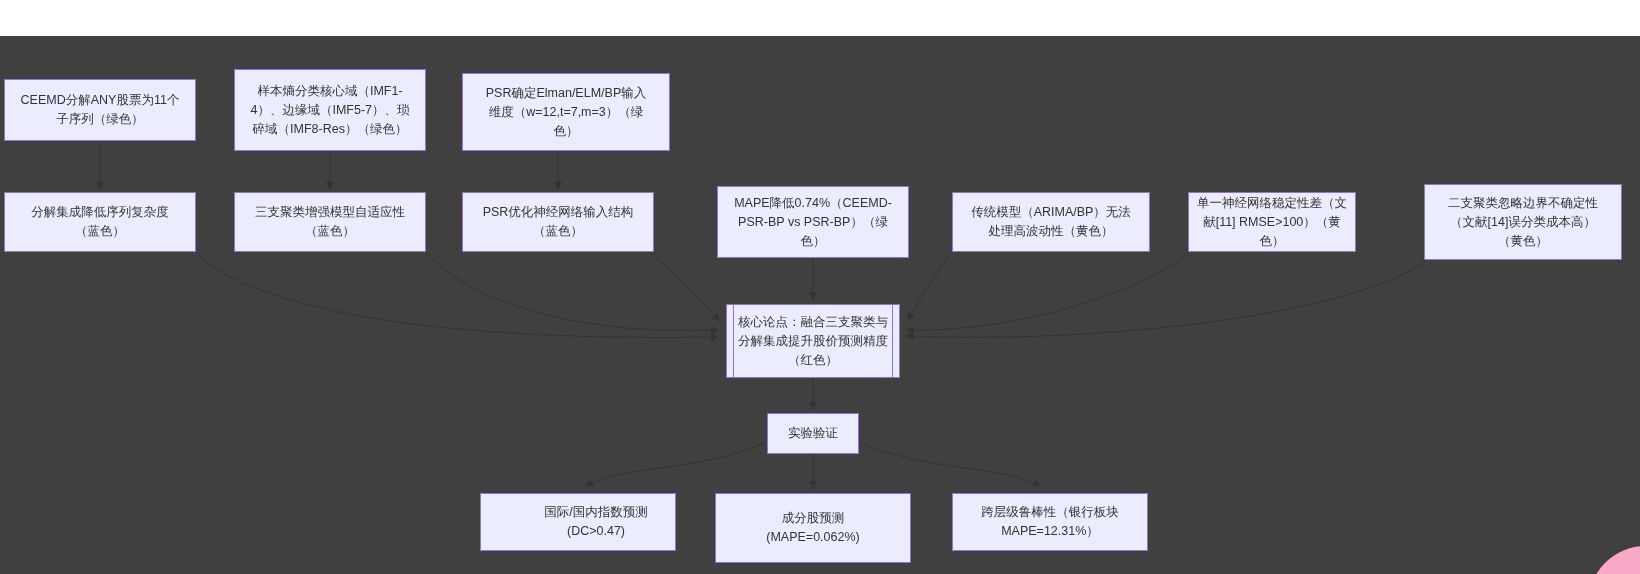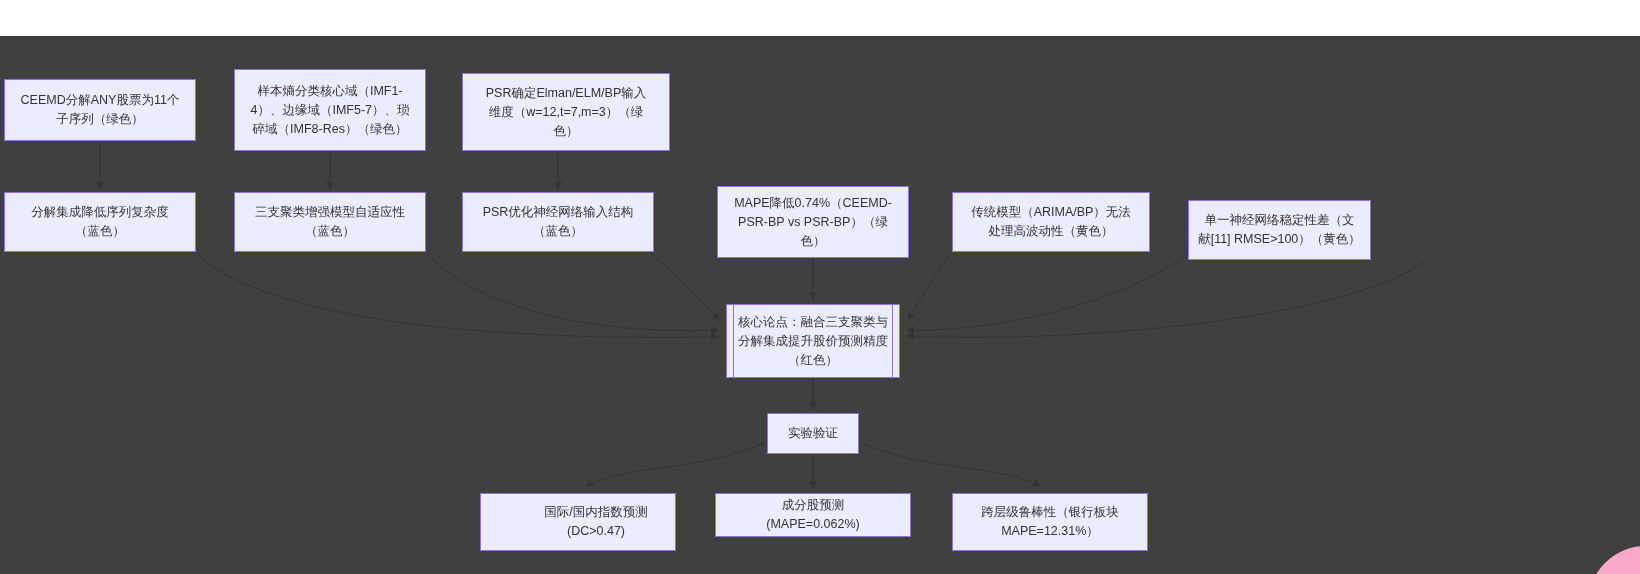--- a/index.html
+++ b/index.html
@@ -28,34 +28,34 @@
   
   #n-ceemd{left:4px;top:43px;width:192px;height:62px;}
   #n-entropy{left:234px;top:33px;width:192px;height:82px;}
   #n-psrdim{left:462px;top:37px;width:208px;height:78px;}
   
   #n-decomp{left:4px;top:156px;width:192px;height:60px;}
   #n-threeway{left:234px;top:156px;width:192px;height:60px;}
   #n-psropt{left:462px;top:156px;width:192px;height:60px;}
   #n-mape{left:717px;top:150px;width:192px;height:72px;}
   #n-traditional{left:952px;top:156px;width:198px;height:60px;}
-  #n-singlenn{left:1188px;top:164px;width:183px;height:60px;}
+  #n-singlenn{left:1188px;top:156px;width:168px;height:60px;}
   #n-twoway{left:1424px;top:148px;width:198px;height:76px;}
   
   #n-core{left:726px;top:268px;width:174px;height:74px;}
   #n-core::before,#n-core::after{
     content:"";position:absolute;top:0;bottom:0;width:1px;background:#9370DB;
   }
   #n-core::before{left:6px;}
   #n-core::after{right:6px;}
   
   #n-experiment{left:767px;top:377px;width:92px;height:41px;}
   
   #n-index{left:480px;top:457px;width:196px;height:58px;padding-left:40px;}
-  #n-component{left:715px;top:457px;width:196px;height:44px;}
+  #n-component{left:715px;top:457px;width:196px;height:70px;}
   #n-robust{left:952px;top:457px;width:196px;height:58px;}
   
   #watermark{
     position:absolute;left:1588px;top:510px;width:116px;height:116px;
     border-radius:50%;
     background:#F9A9C7;
     color:#ffffff;
     font-weight:bold;font-size:33px;
     display:flex;align-items:flex-start;justify-content:flex-start;
     padding:26px 0 0 26px;box-sizing:border-box;
@@ -108,20 +108,23 @@
 （蓝色）</div>
   <div class="node" id="n-psropt">PSR优化神经网络输入结构
 （蓝色）</div>
   <div class="node" id="n-mape">MAPE降低0.74%（CEEMD-
 PSR-BP vs PSR-BP）（绿
 色）</div>
   <div class="node" id="n-traditional">传统模型（ARIMA/BP）无法
 处理高波动性（黄色）</div>
   <div class="node" id="n-singlenn">单一神经网络稳定性差（文
 献[11] RMSE&gt;100）（黄色）</div>
+  <div class="node" id="n-twoway">二支聚类忽略边界不确定性
+（文献[14]误分类成本高）
+（黄色）</div>
 
   <div class="node" id="n-experiment">实验验证</div>
 
   <div class="node" id="n-core">核心论点：融合三支聚类与
 分解集成提升股价预测精度
 （红色）</div>
 
   <div class="node" id="n-index">国际/国内指数预测
 (DC&gt;0.47)</div>
   <div class="node" id="n-component">成分股预测

